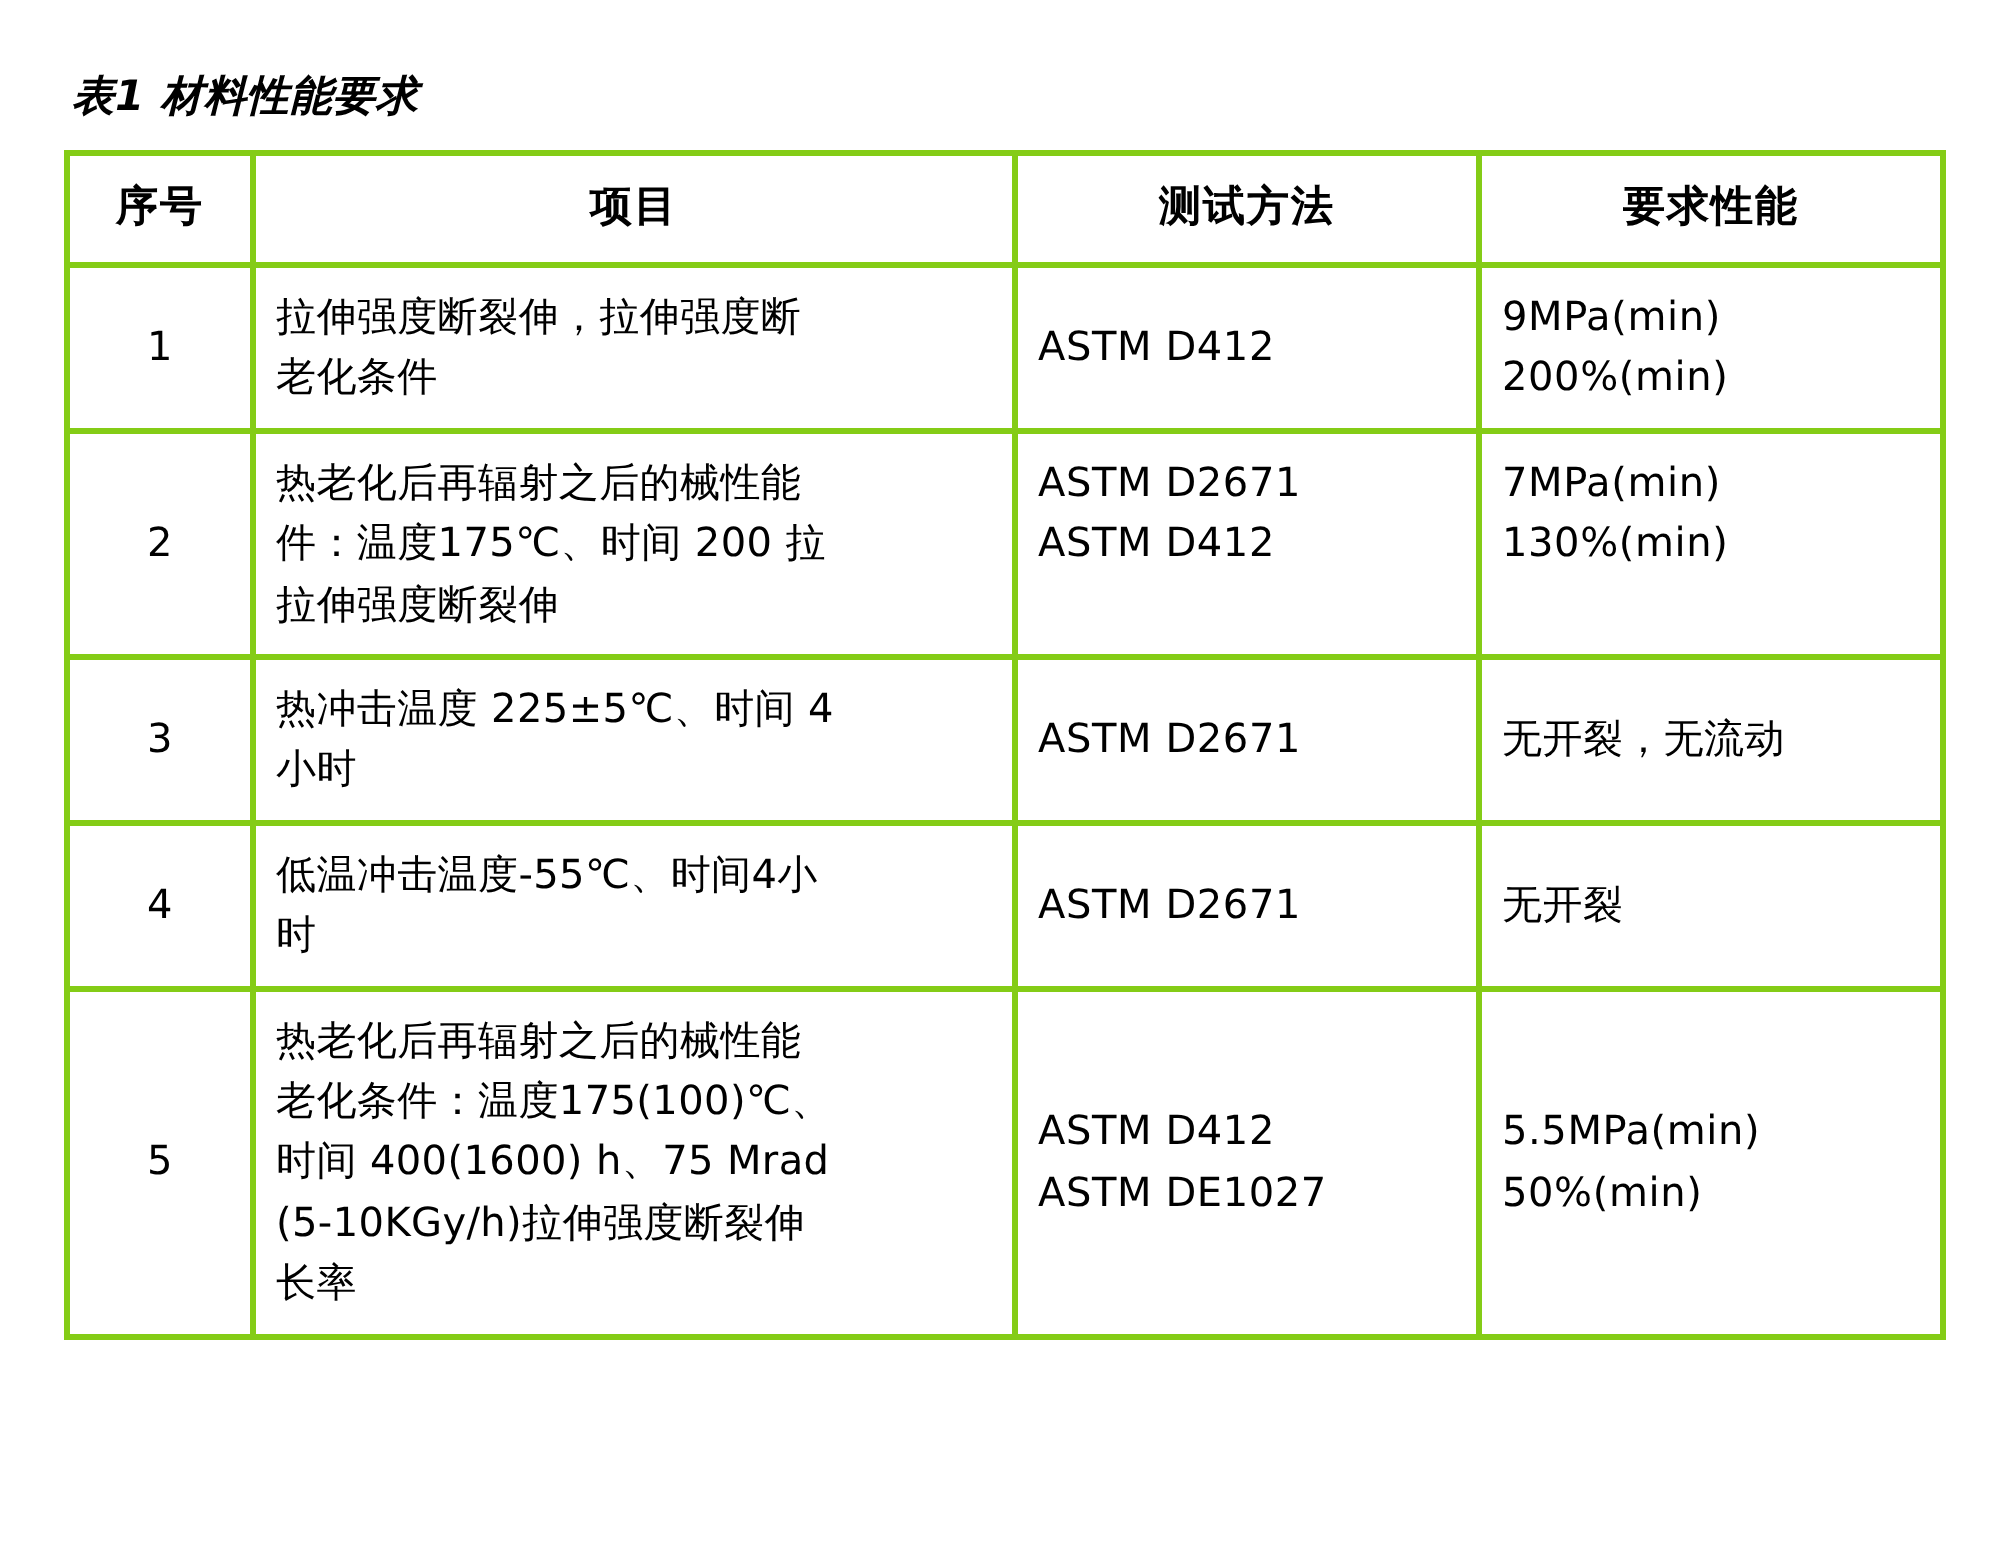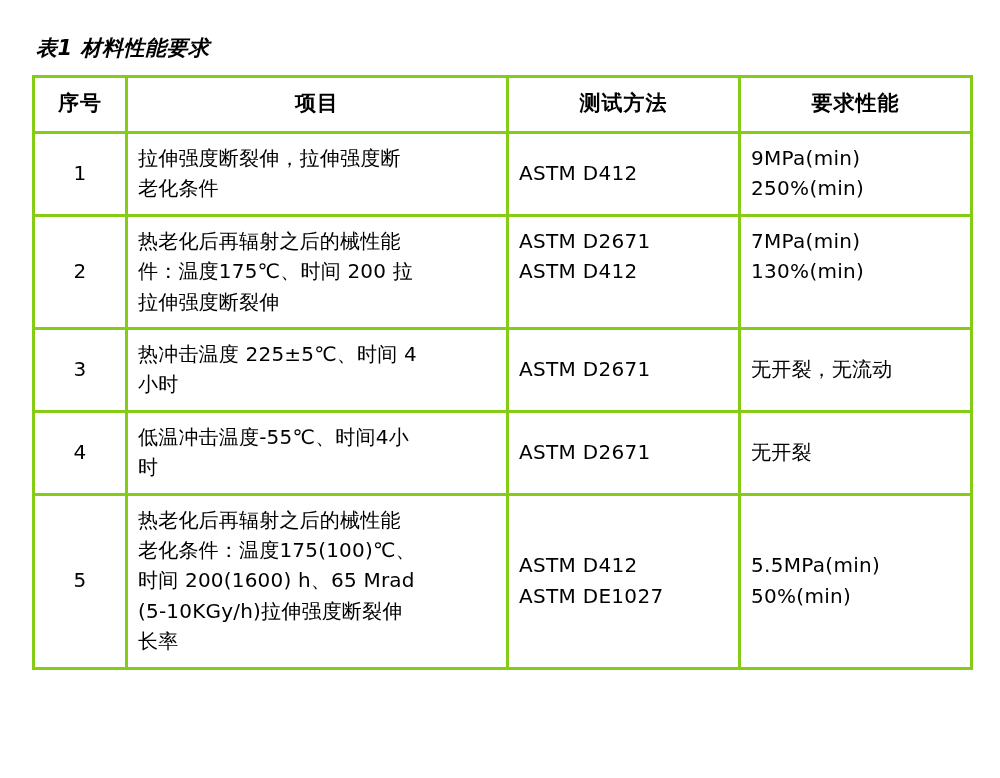--- a/index.html
+++ b/index.html
@@ -116,21 +116,21 @@
           </div>
         </td>
         <td class="mid">
           <div class="cell latin">
             <span class="line">ASTM D412</span>
           </div>
         </td>
         <td>
           <div class="cell latin">
             <span class="line">9MPa(min)</span>
-            <span class="line">250%(min)</span>
+            <span class="line">200%(min)</span>
           </div>
         </td>
       </tr>
 
       <tr>
         <td class="num mid">
             <div class="cell">2</div>
           </td>
         <td>
           <div class="cell">
@@ -198,21 +198,21 @@
       </tr>
 
       <tr>
         <td class="num mid">
             <div class="cell">5</div>
           </td>
         <td>
           <div class="cell">
             <span class="line">热老化后再辐射之后的械性能</span>
             <span class="line">老化条件：温度175(100)℃、</span>
-            <span class="line">时间 200(1600) h、65 Mrad</span>
+            <span class="line">时间 400(1600) h、75 Mrad</span>
             <span class="line">(5-10KGy/h)拉伸强度断裂伸</span>
             <span class="line">长率</span>
           </div>
         </td>
         <td class="mid">
           <div class="cell latin">
             <span class="line">ASTM D412</span>
             <span class="line">ASTM DE1027</span>
           </div>
         </td>

